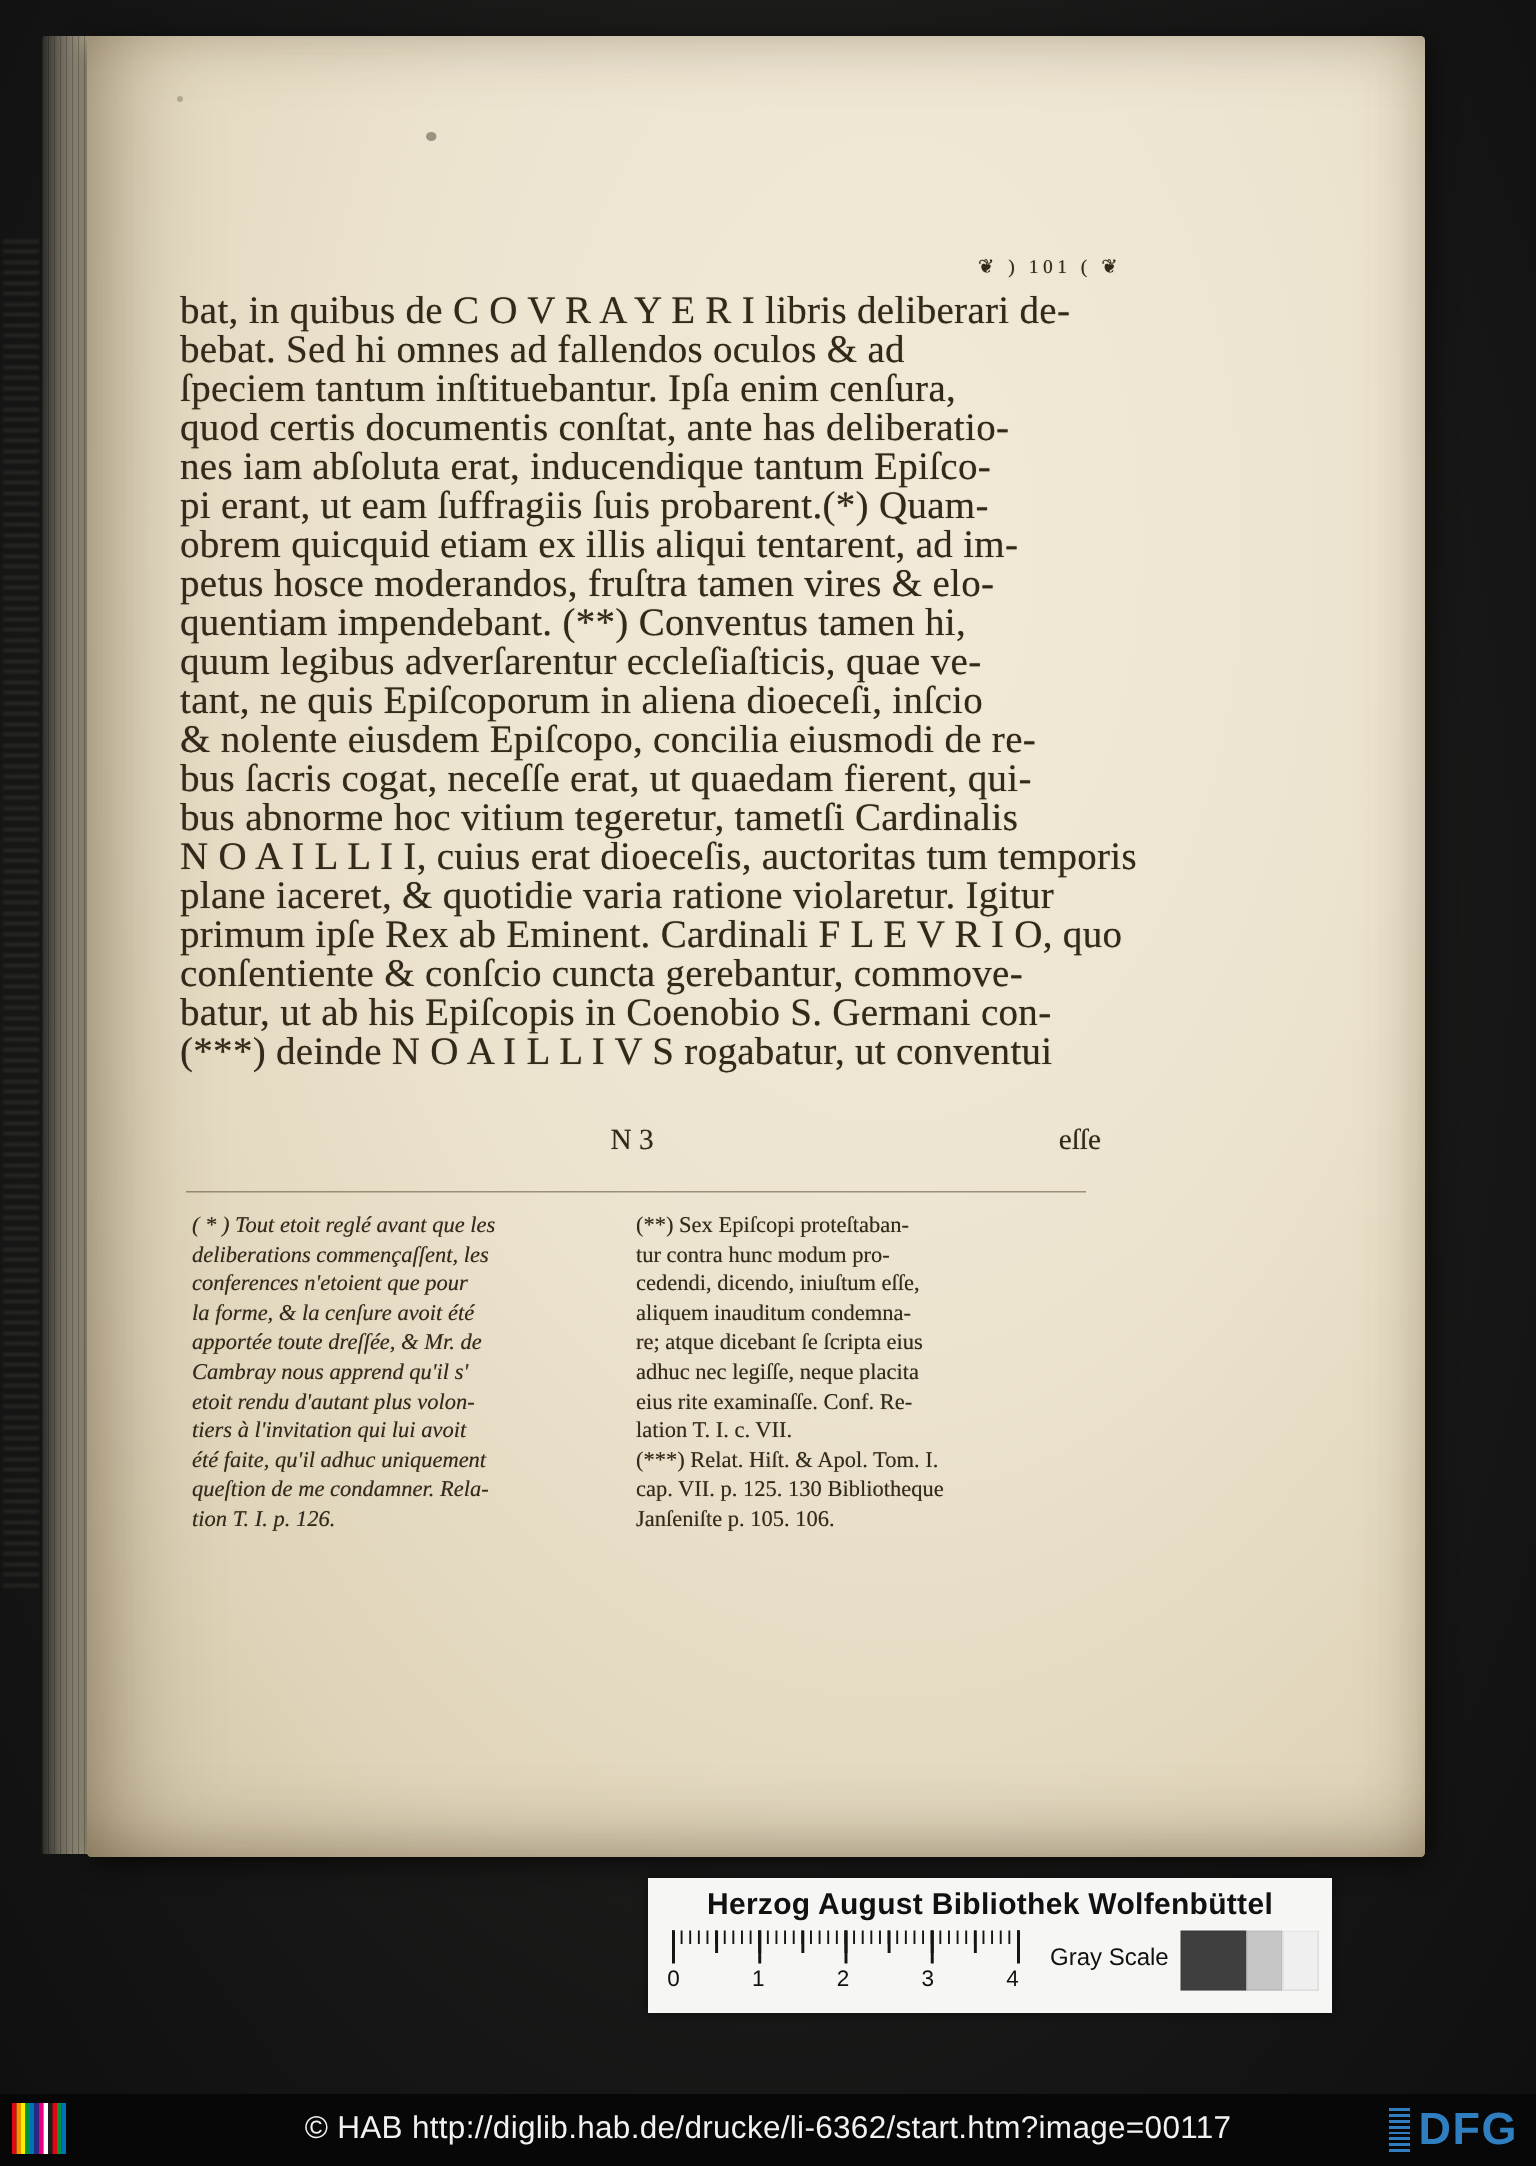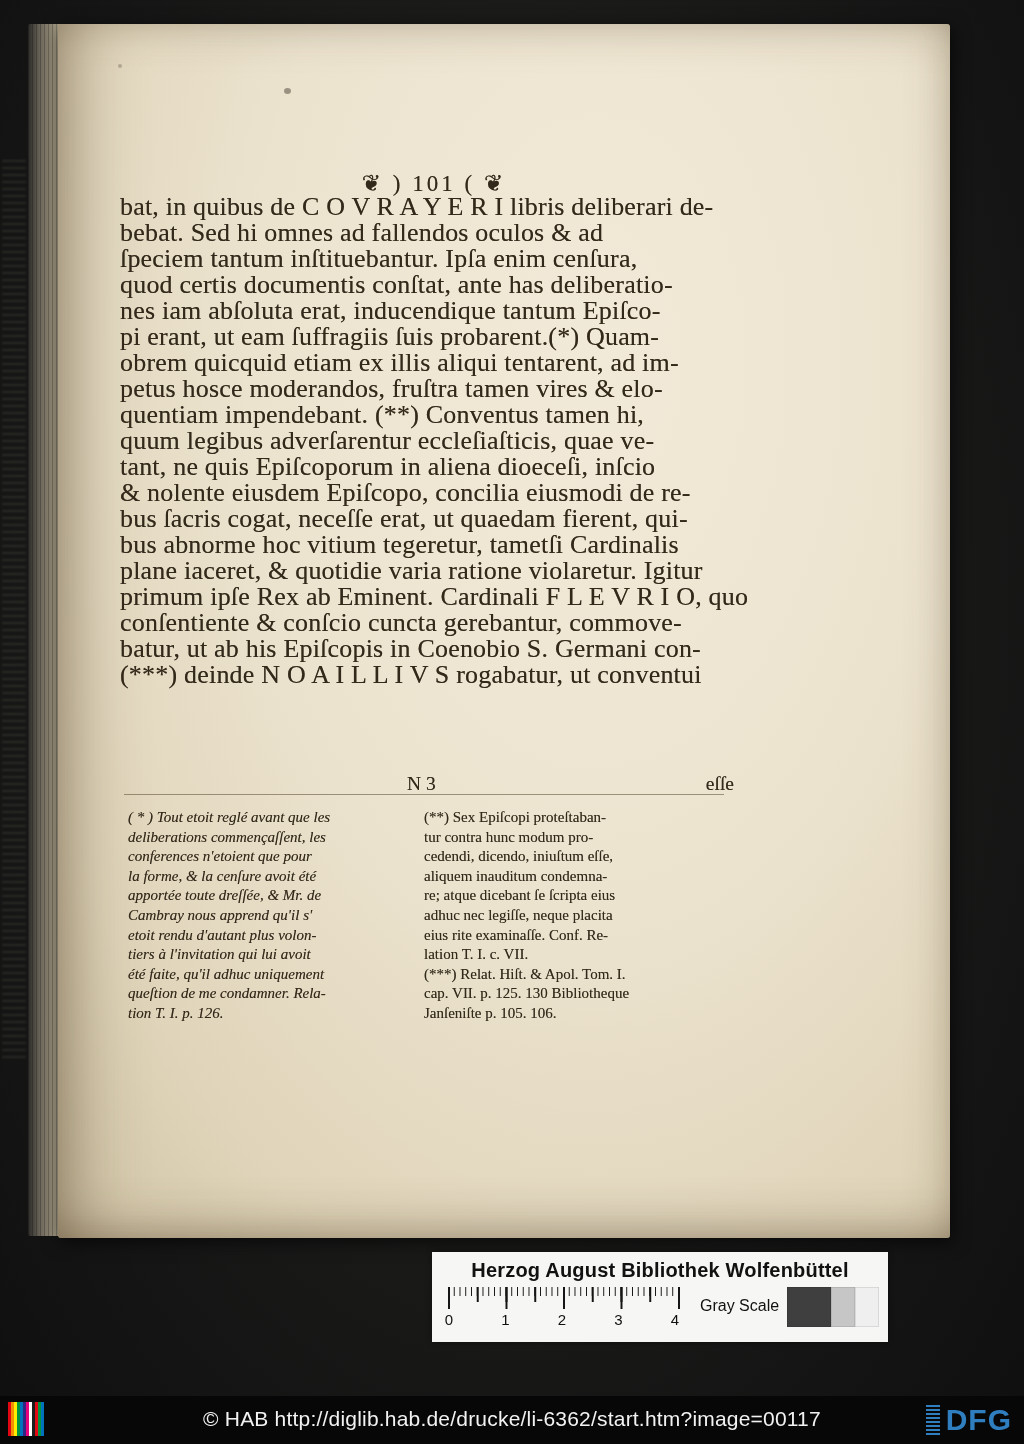--- a/index.html
+++ b/index.html
@@ -31,33 +31,33 @@
       inset 0 -30px 55px -30px rgba(80,62,38,.42),
       inset 0 25px 45px -30px rgba(120,100,70,.25),
       2px 4px 18px rgba(0,0,0,.65);
     color:var(--ink);
   }
   .speck{position:absolute;border-radius:50%;background:#4b4237;opacity:.5;filter:blur(.5px);}
   .s1{left:226px;top:64px;width:7px;height:6px;}
   .s2{left:60px;top:40px;width:4px;height:4px;opacity:.3;}
 
   .page-header{
-    position:absolute;top:146px;left:62px;width:628px;text-align:center;
-    font-size:23px;letter-spacing:3px;
+    position:absolute;top:146px;left:62px;width:628px;text-align:right;
+    font-size:13px;letter-spacing:3px;
     text-shadow:0 0 .6px rgba(46,37,24,.55);
   }
   .body-text{
     position:absolute;top:170px;left:62px;width:645px;
     font-size:26px;line-height:26px;white-space:nowrap;letter-spacing:.2px;
     text-shadow:0 0 .6px rgba(46,37,24,.55);
   }
   .body-line{height:26px;}
   .signature-row{
     position:absolute;top:726px;left:62px;width:628px;height:26px;
-    font-size:19.5px;text-shadow:0 0 .6px rgba(46,37,24,.55);margin-top:23px;
+    font-size:19.5px;text-shadow:0 0 .6px rgba(46,37,24,.55);
   }
   .sig{position:absolute;left:48%;transform:translateX(-50%);}
   .catch{position:absolute;right:14px;}
   .fn-rule{position:absolute;top:770px;left:66px;width:600px;height:1px;background:rgba(90,75,50,.55);}
   .fn-left,.fn-right{
     position:absolute;top:784px;font-size:15px;line-height:19.6px;white-space:nowrap;
     text-shadow:0 0 .5px rgba(46,37,24,.5);
   }
   .fn-left{left:70px;width:295px;font-style:italic;}
   .fn-right{left:366px;width:310px;}
@@ -122,20 +122,21 @@
         <div class="body-line">nes iam abſoluta erat, inducendique tantum Epiſco-</div>
         <div class="body-line">pi erant, ut eam ſuffragiis ſuis probarent.(*)  Quam-</div>
         <div class="body-line">obrem quicquid etiam ex illis aliqui tentarent, ad im-</div>
         <div class="body-line">petus hosce moderandos, fruſtra tamen vires &amp; elo-</div>
         <div class="body-line">quentiam impendebant. (**)    Conventus tamen hi,</div>
         <div class="body-line">quum legibus adverſarentur eccleſiaſticis, quae ve-</div>
         <div class="body-line">tant, ne quis Epiſcoporum in aliena dioeceſi,  inſcio</div>
         <div class="body-line">&amp; nolente eiusdem Epiſcopo, concilia eiusmodi de re-</div>
         <div class="body-line">bus ſacris cogat, neceſſe erat, ut quaedam fierent, qui-</div>
         <div class="body-line">bus abnorme hoc vitium tegeretur, tametſi Cardinalis</div>
+        <div class="body-line">N O A I L L I I, cuius erat dioeceſis, auctoritas tum temporis</div>
         <div class="body-line">plane iaceret, &amp; quotidie varia ratione violaretur. Igitur</div>
         <div class="body-line">primum ipſe Rex ab Eminent. Cardinali F L E V R I O, quo</div>
         <div class="body-line">conſentiente &amp; conſcio cuncta gerebantur, commove-</div>
         <div class="body-line">batur, ut ab his Epiſcopis in Coenobio S. Germani con-</div>
         <div class="body-line">(***) deinde N O A I L L I V S  rogabatur, ut conventui</div>
       </div>
 
     <div class="signature-row">
       <span class="sig">N 3</span>
       <span class="catch">eſſe</span>

